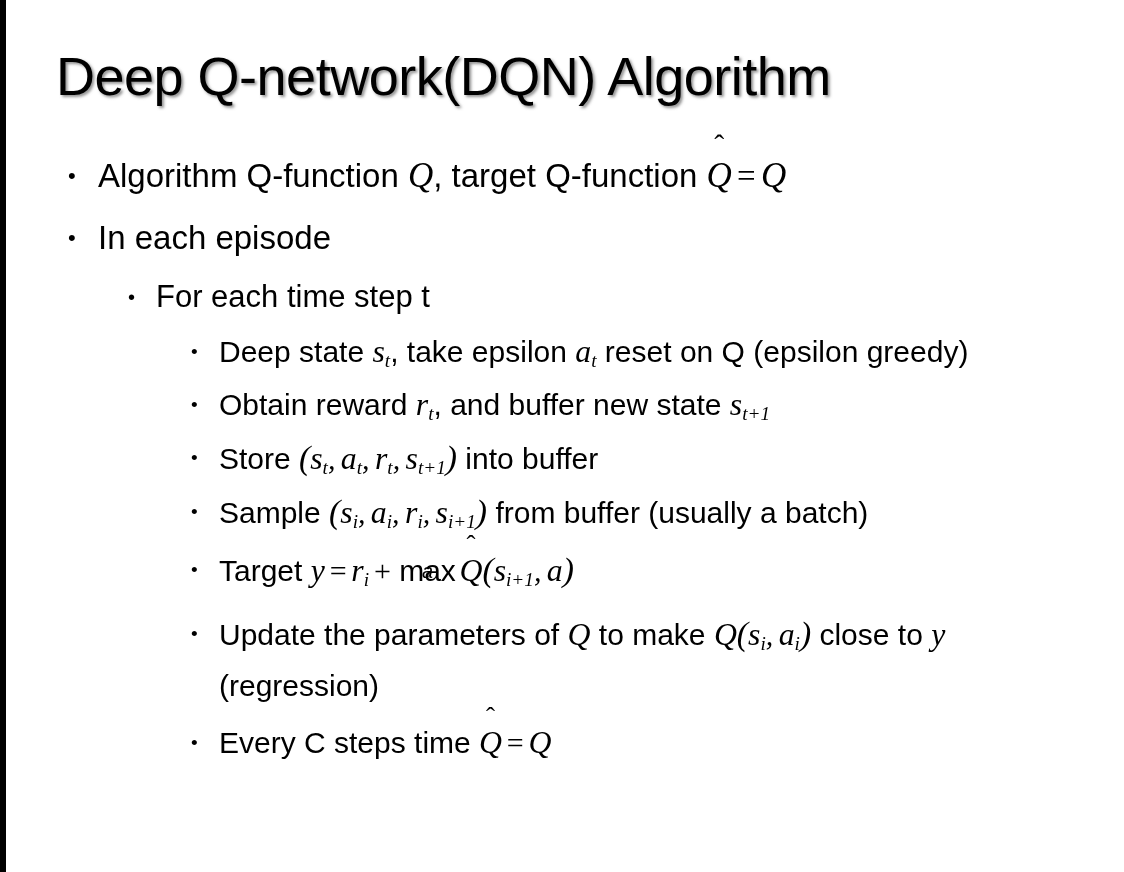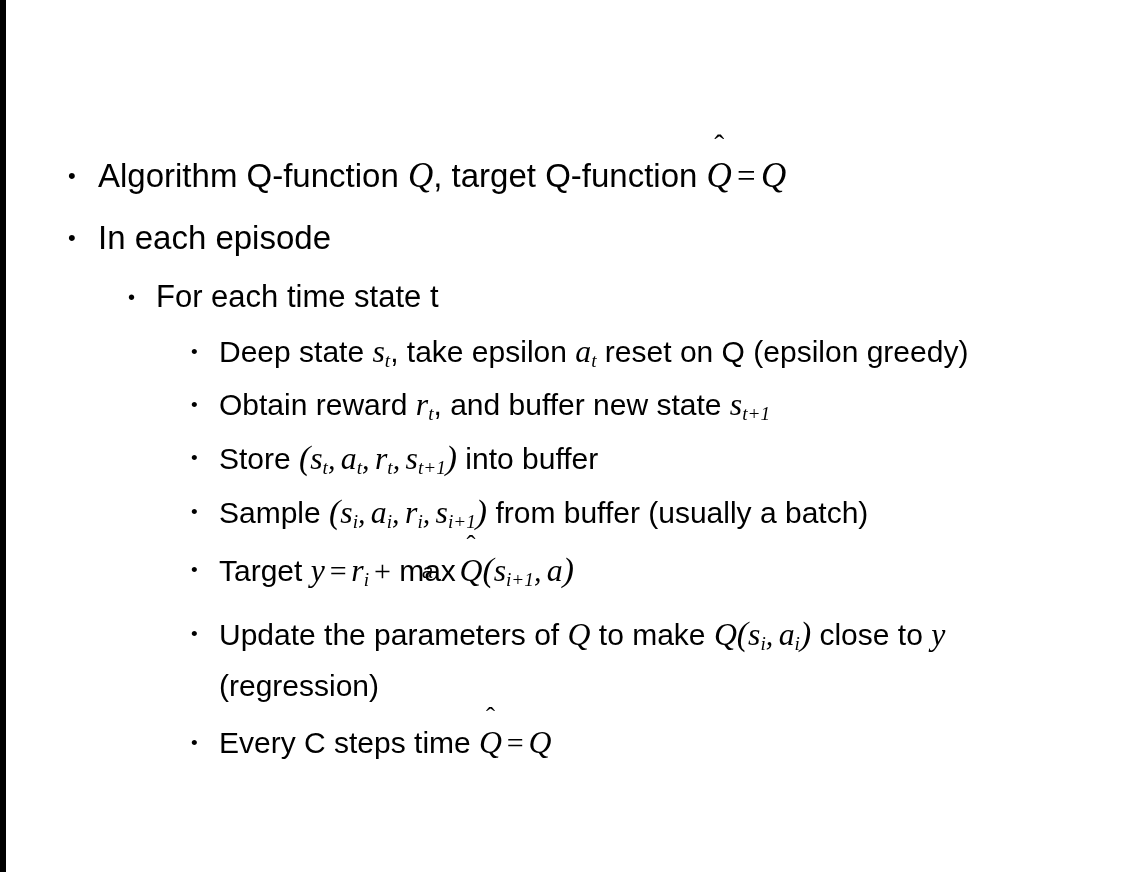--- a/index.html
+++ b/index.html
@@ -164,36 +164,37 @@
     line-height: 1;
   }
 </style>
 </head>
 <body>
 
 <div class="slide">
 
   <div class="left-edge-bar"></div>
 
+  <div class="slide-title">Deep Q-network(DQN) Algorithm</div>
 
   <div class="body-block">
 
     <div class="bullet-line lvl1">
       <span class="dot">•</span>
       <span class="txt"><span>Algorithm Q-function </span><span class="mi">Q</span><span>, target Q-function </span><span class="qhat"><span class="hat">̂</span><span>Q</span></span><span class="mo">=</span><span class="mi">Q</span></span>
     </div>
 
     <div class="bullet-line lvl1 gap-sm">
       <span class="dot">•</span>
       <span class="txt">In each episode</span>
     </div>
 
     <div class="bullet-line lvl2 gap-sm">
       <span class="dot">•</span>
-      <span class="txt">For each time state t</span>
+      <span class="txt">For each time step t</span>
     </div>
 
     <div class="bullet-line lvl3 gap-sm">
       <span class="dot">•</span>
       <span class="txt"><span>Deep state </span><span class="mi">s</span><sub class="msub">t</sub><span>, take epsilon </span><span class="mi">a</span><sub class="msub">t</sub><span> reset on Q (epsilon greedy)</span></span>
     </div>
 
     <div class="bullet-line lvl3 gap-sm">
       <span class="dot">•</span>
       <span class="txt"><span>Obtain reward </span><span class="mi">r</span><sub class="msub">t</sub><span>, and buffer new state </span><span class="mi">s</span><sub class="msub">t+1</sub></span>

